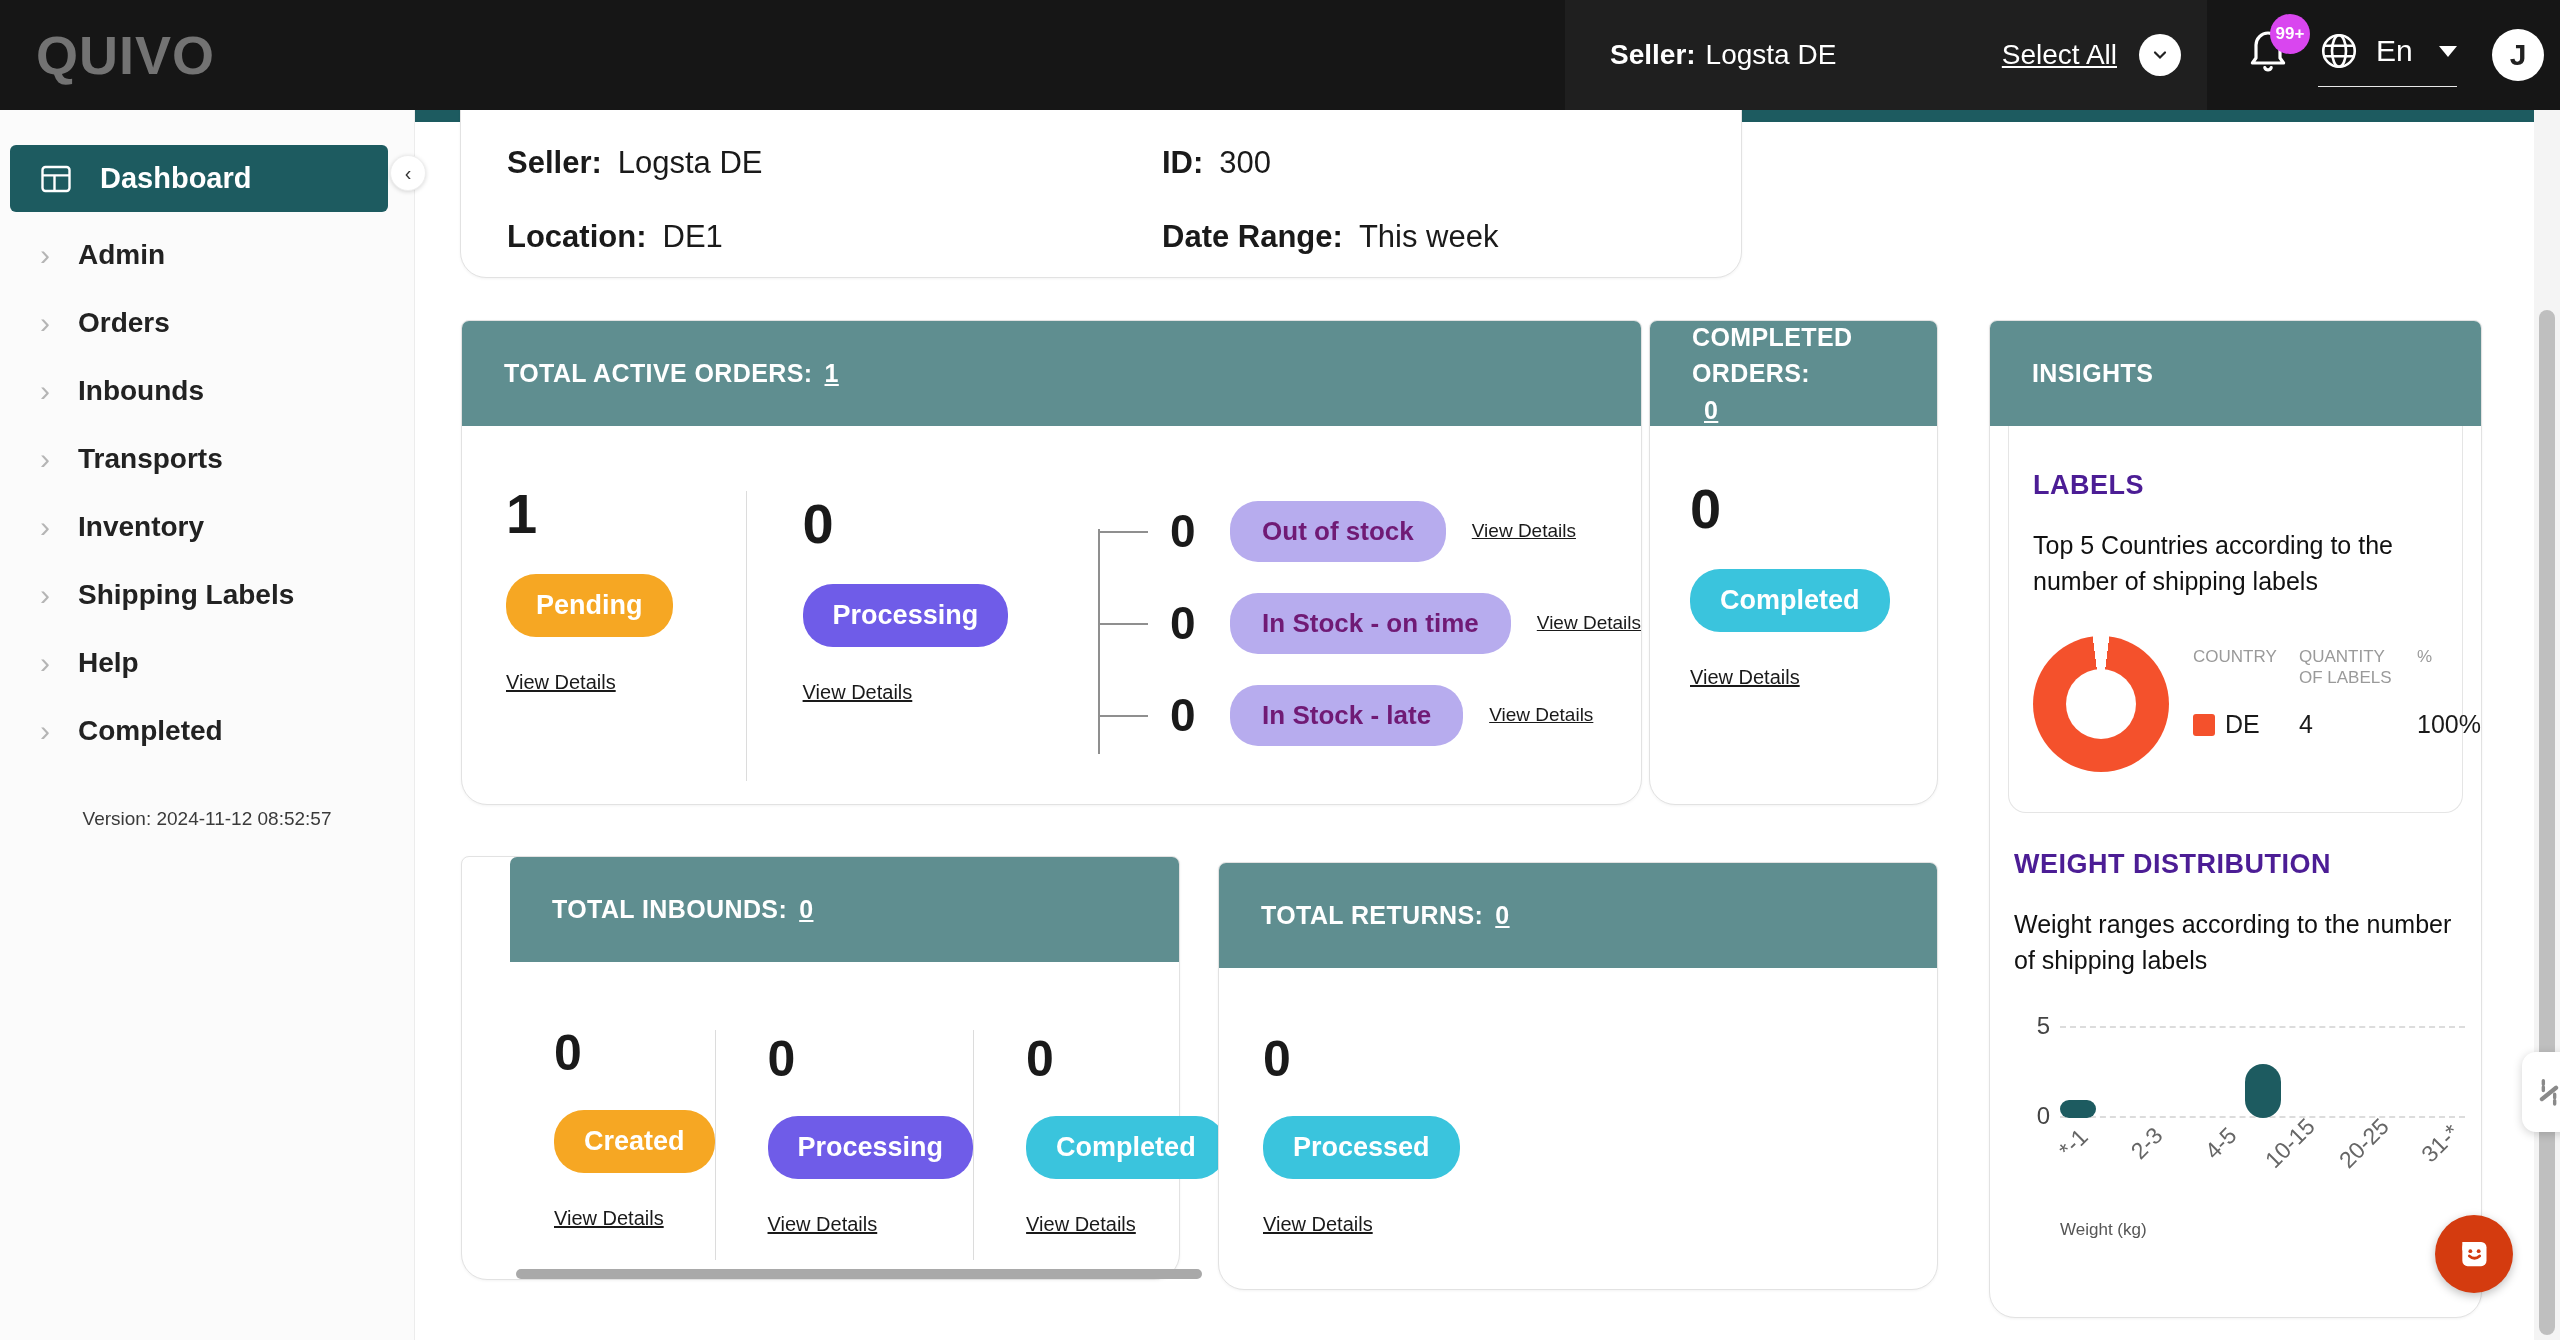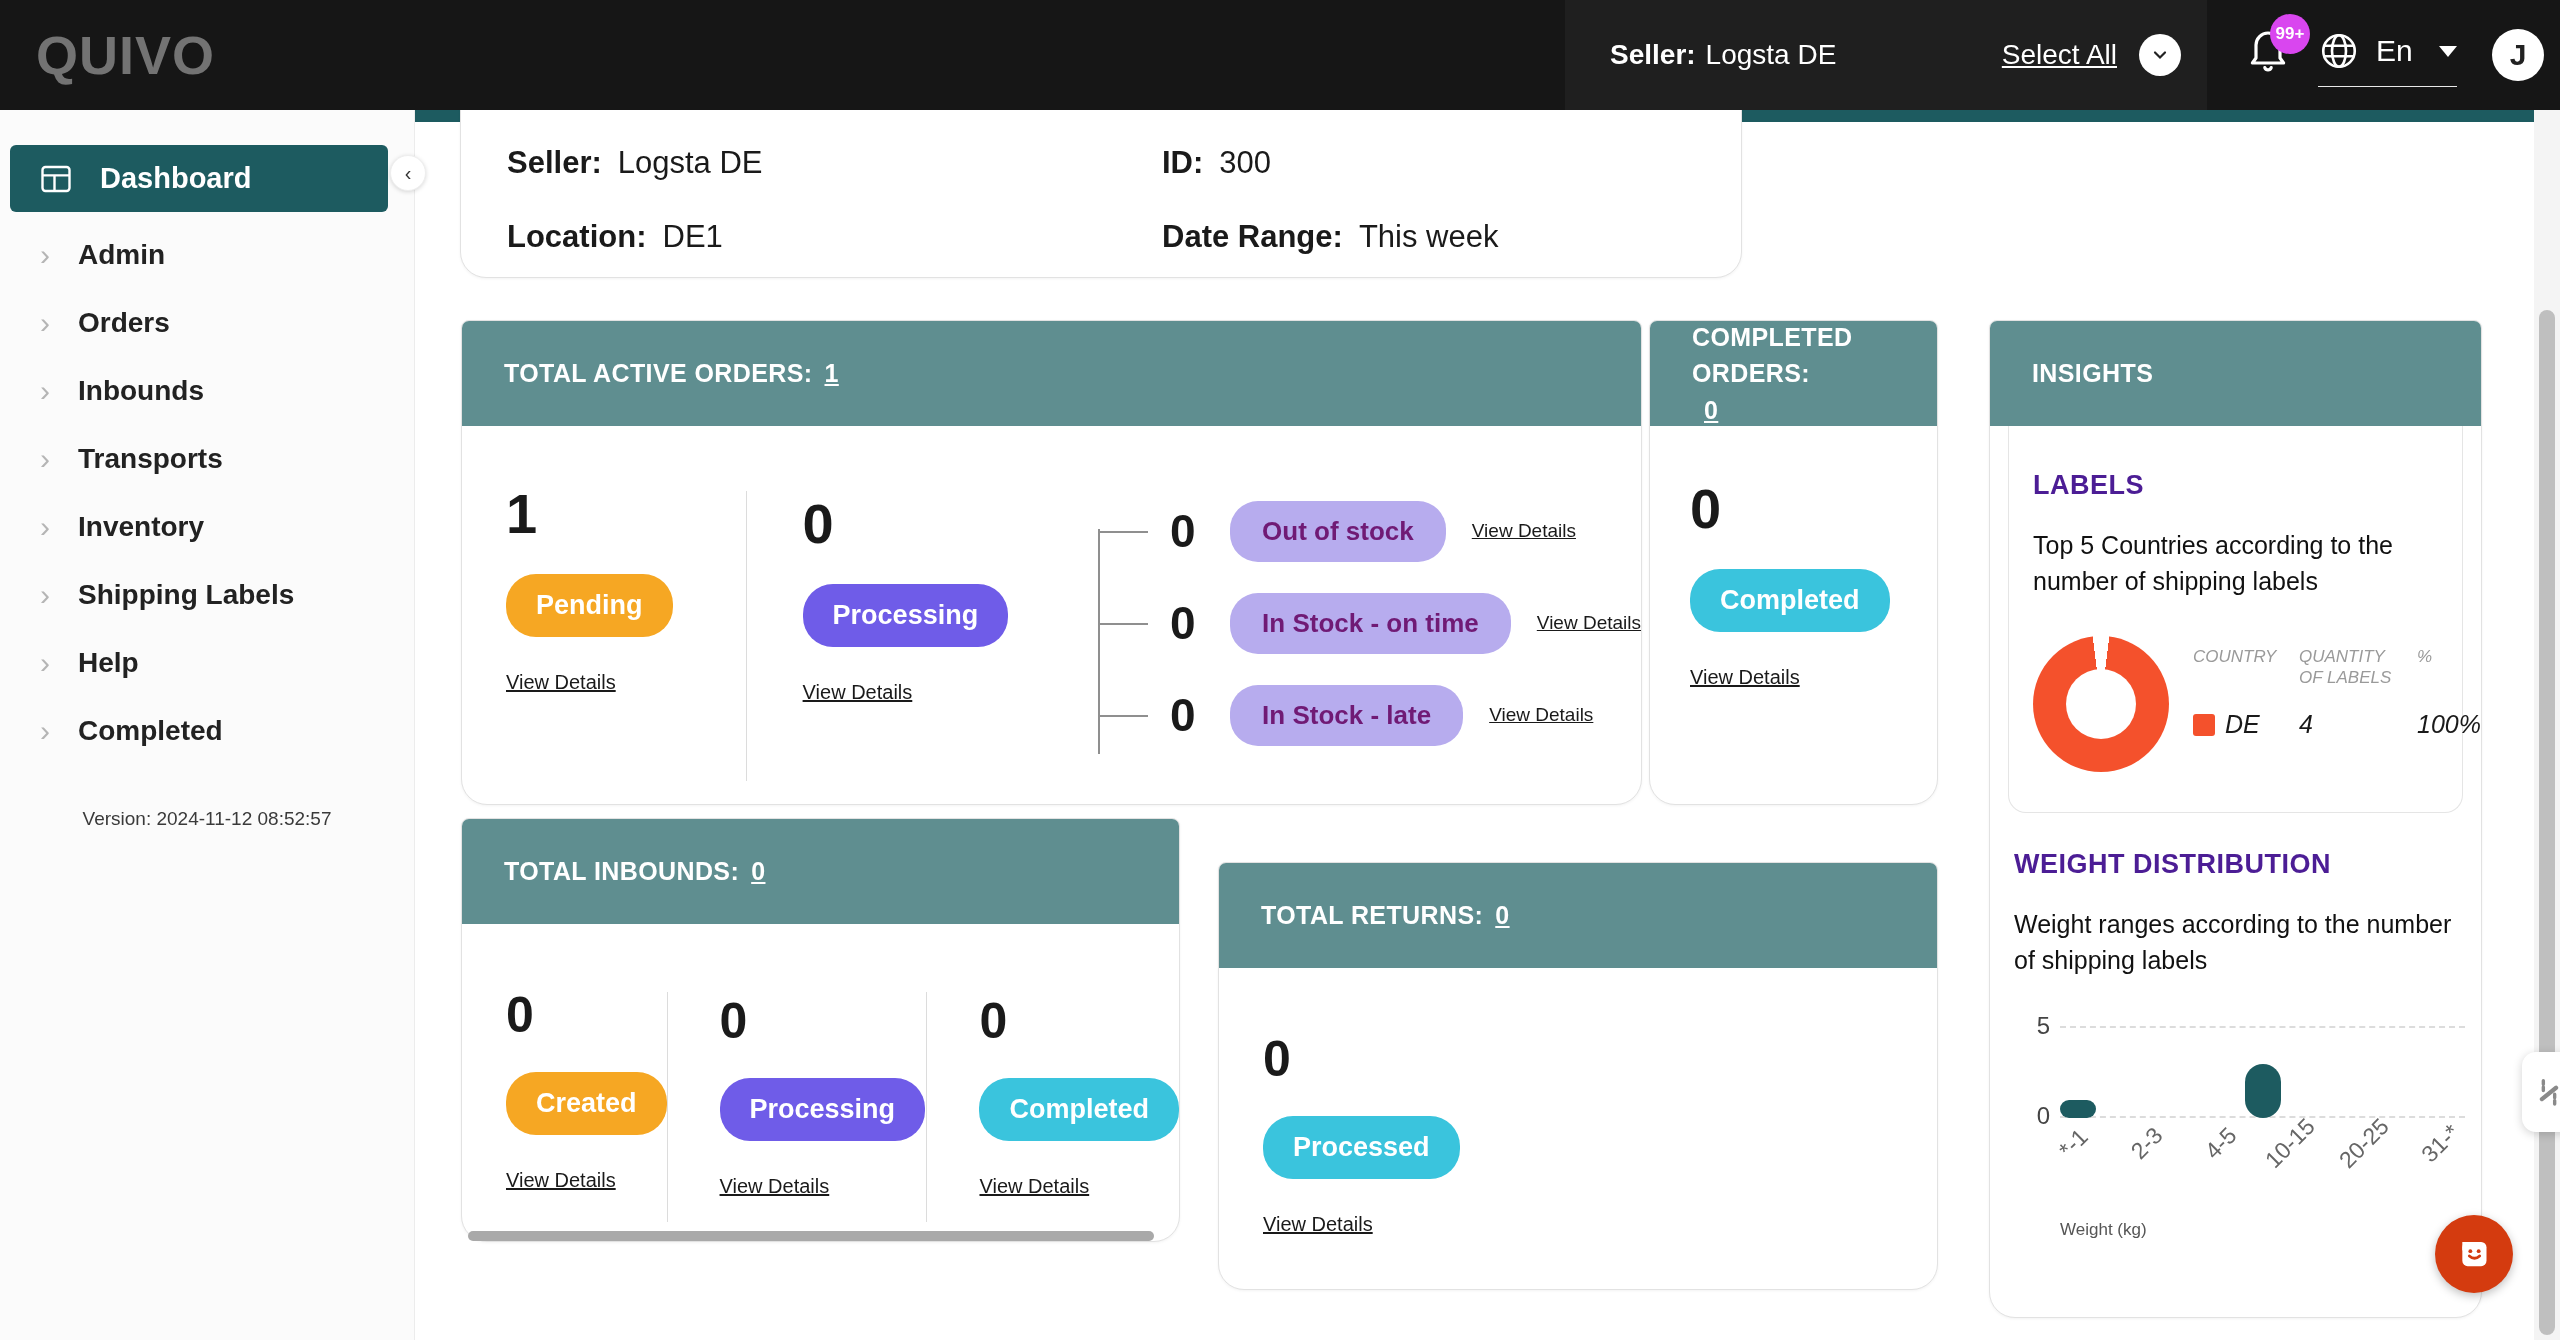--- a/index.html
+++ b/index.html
@@ -80,40 +80,40 @@
   .stock-vd { font-size:19px; text-decoration:underline; cursor:pointer; white-space:nowrap; }
 
   .completed-card { left:1649px; top:320px; width:289px; height:485px; }
   .completed-body { padding:50px 0 0 40px; }
 
   .insights-card { left:1989px; top:320px; width:493px; height:998px; }
   .insights-inner { margin:0 18px; border:1px solid #e5e5e5; border-top:none;
                     border-radius:0 0 18px 18px; padding:44px 22px 40px 24px; }
   .sec-h { color:#4c1d95; font-size:27px; font-weight:700; letter-spacing:.5px; }
   .sec-d { font-size:25px; line-height:1.45; margin-top:26px; color:#111; }
-  .labels-flex { display:flex; margin-top:36px; align-items:flex-start; gap:24px;font-style:italic; }
+  .labels-flex { display:flex; margin-top:36px; align-items:flex-start; gap:24px; }
   .donut { width:136px; height:136px; border-radius:50%; position:relative; flex:none; }
   .donut::after { content:""; position:absolute; left:33px; top:33px; width:70px; height:70px;
                   border-radius:50%; background:#fff; }
   .leg-table { display:grid; grid-template-columns:98px 110px 70px; column-gap:8px; margin-top:10px; }
   .leg-h { color:#9a9a9a; font-size:17px; line-height:1.25; }
   .leg-cell { margin-top:22px; font-size:25px; display:flex; align-items:center; gap:10px; }
   .swatch { width:22px; height:22px; border-radius:3px; flex:none; }
 
   .weight-sec { margin:36px 6px 0 24px; }
   .wchart-wrap { position:relative; margin:48px 10px 0 46px; }
   .wchart { position:relative; height:90px; }
   .wgrid { position:absolute; left:0; right:0; height:0; border-top:2px dashed #dcdcdc; }
   .ylab { position:absolute; left:-40px; width:30px; text-align:right; font-size:24px; color:#444; }
   .wbar { position:absolute; bottom:-2px; width:36px; border-radius:18px; }
   .wtick { position:absolute; top:104px; font-size:23px; color:#666; white-space:nowrap;
            transform:translateX(-65%) rotate(-45deg); transform-origin:center; }
   .xlab { margin:104px 0 0 0; font-size:17px; color:#555; }
 
-  .inbounds-card { left:461px; top:818px; width:719px; height:424px; }
+  .inbounds-card { left:461px; top:856px; width:719px; height:424px;padding-left:48px; }
   .in-body { display:flex; padding-top:62px; height:323px; position:relative; }
   .icol { padding-left:44px; width:212px; }
   .icol + .icol { border-left:1px solid #dcdcdc; padding-left:52px; width:270px; margin-top:6px; height:230px; }
   .icol.last { width:auto; }
   .in-num { font-size:50px; font-weight:700; }
   .hscroll { position:absolute; left:6px; bottom:6px; width:686px; height:10px;
              background:#a9a9a9; border-radius:6px; cursor:pointer; }
 
   .returns-card { left:1218px; top:862px; width:720px; height:428px; }
   .ret-body { padding:62px 0 0 44px; }

